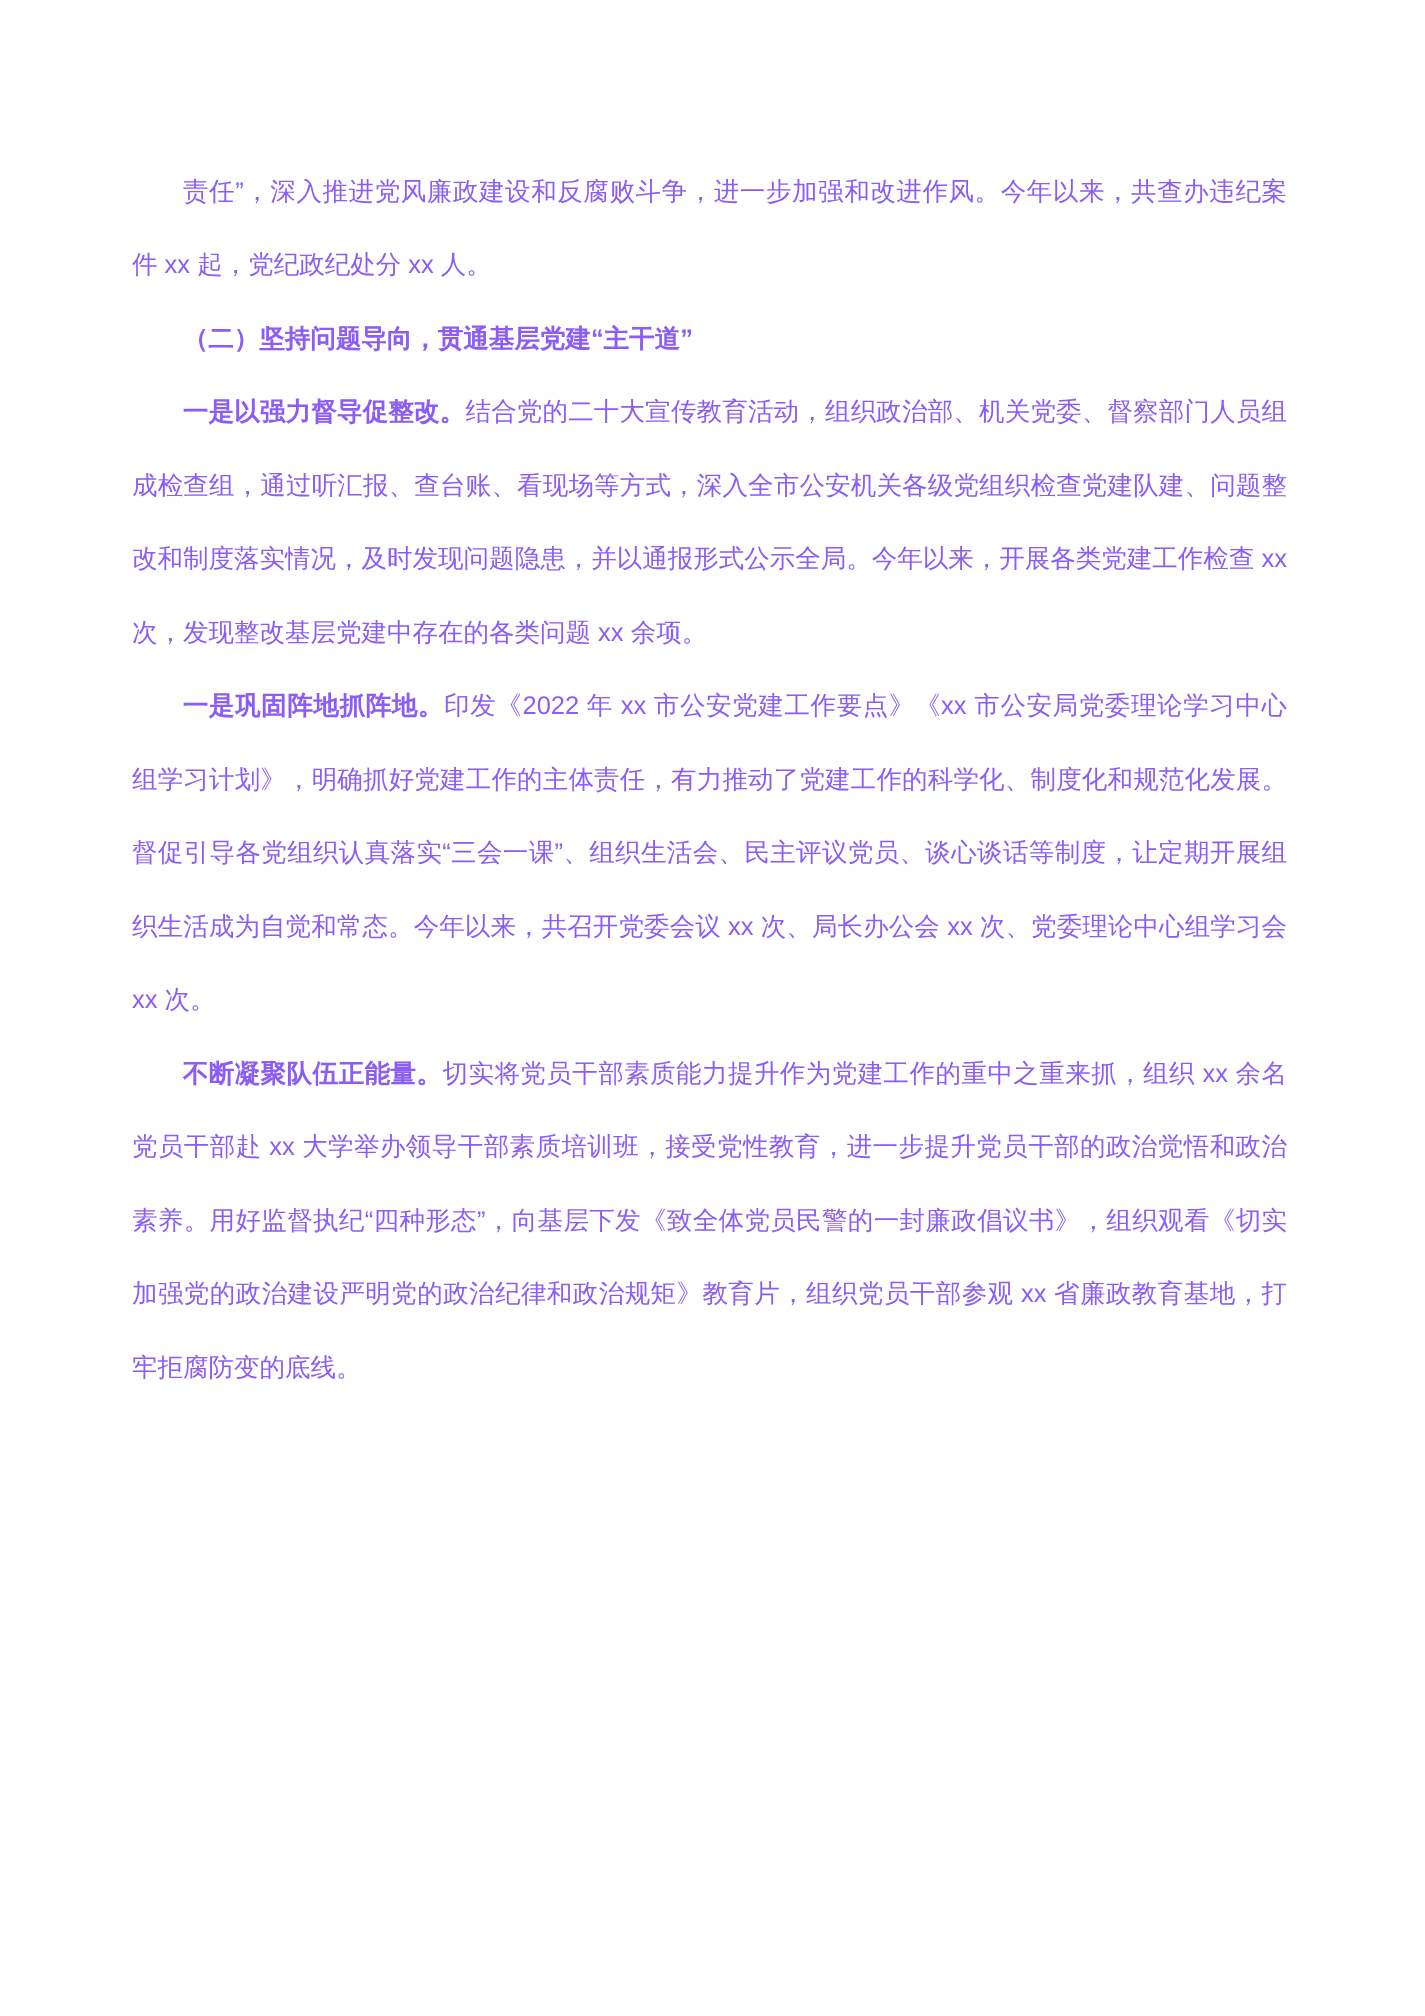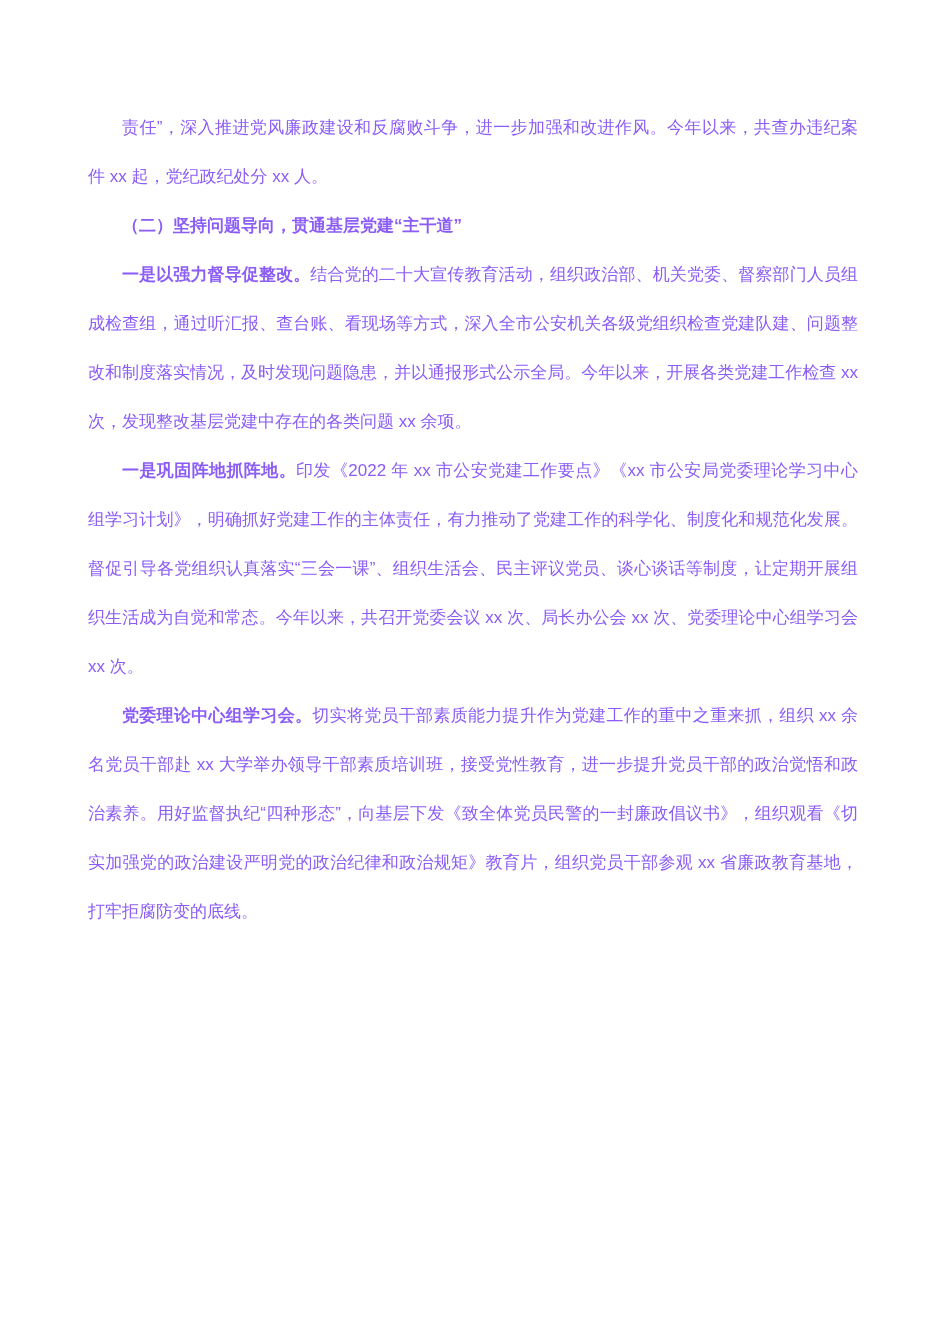--- a/index.html
+++ b/index.html
@@ -45,18 +45,18 @@
 
   <p class="para">
     <span class="lead">一是以强力督导促整改。</span><span>结合党的二十大宣传教育活动，组织政治部、机关党委、督察部门人员组成检查组，通过听汇报、查台账、看现场等方式，深入全市公安机关各级党组织检查党建队建、问题整改和制度落实情况，及时发现问题隐患，并以通报形式公示全局。今年以来，开展各类党建工作检查 xx 次，发现整改基层党建中存在的各类问题 xx 余项。</span>
   </p>
 
   <p class="para">
     <span class="lead">一是巩固阵地抓阵地。</span><span>印发《2022 年 xx 市公安党建工作要点》《xx 市公安局党委理论学习中心组学习计划》，明确抓好党建工作的主体责任，有力推动了党建工作的科学化、制度化和规范化发展。督促引导各党组织认真落实“三会一课”、组织生活会、民主评议党员、谈心谈话等制度，让定期开展组织生活成为自觉和常态。今年以来，共召开党委会议 xx 次、局长办公会 xx 次、党委理论中心组学习会 xx 次。</span>
   </p>
 
   <p class="para">
-    <span class="lead">党委理论中心组学习会。</span><span>切实将党员干部素质能力提升作为党建工作的重中之重来抓，组织 xx 余名党员干部赴 xx 大学举办领导干部素质培训班，接受党性教育，进一步提升党员干部的政治觉悟和政治素养。用好监督执纪“四种形态”，向基层下发《致全体党员民警的一封廉政倡议书》，组织观看《切实加强党的政治建设严明党的政治纪律和政治规矩》教育片，组织党员干部参观 xx 省廉政教育基地，打牢拒腐防变的底线。</span>
+    <span class="lead">不断凝聚队伍正能量。</span><span>切实将党员干部素质能力提升作为党建工作的重中之重来抓，组织 xx 余名党员干部赴 xx 大学举办领导干部素质培训班，接受党性教育，进一步提升党员干部的政治觉悟和政治素养。用好监督执纪“四种形态”，向基层下发《致全体党员民警的一封廉政倡议书》，组织观看《切实加强党的政治建设严明党的政治纪律和政治规矩》教育片，组织党员干部参观 xx 省廉政教育基地，打牢拒腐防变的底线。</span>
   </p>
 
 
 
 </div>
 
 </body></html>

